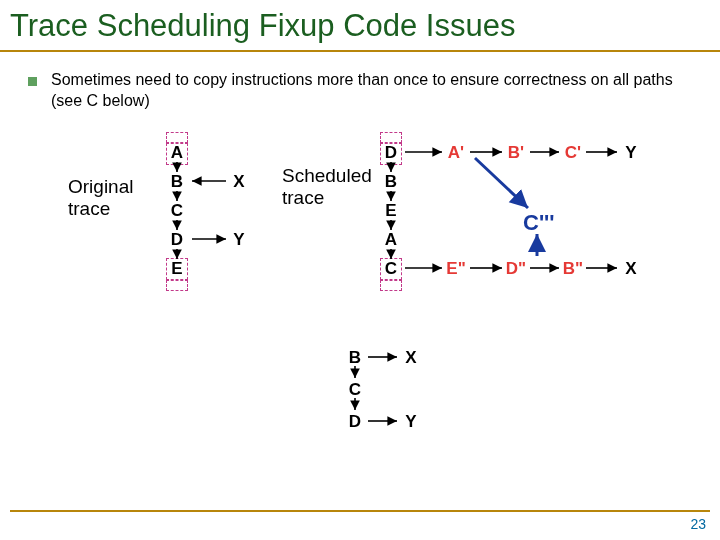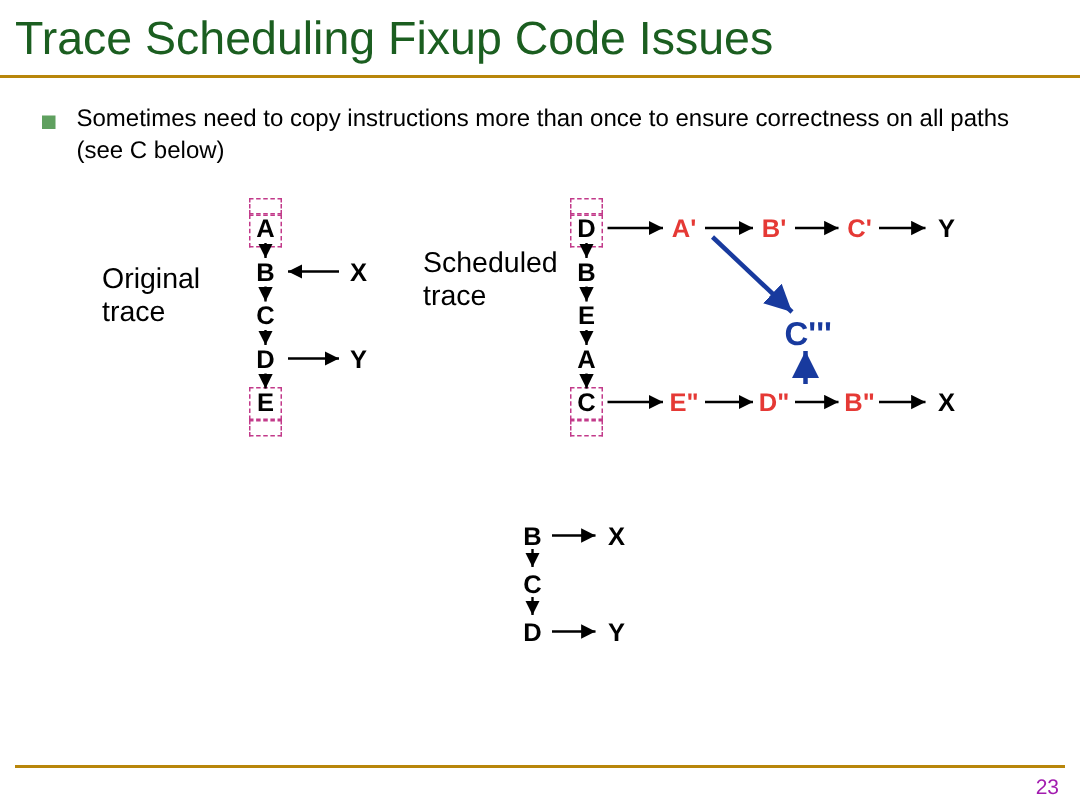--- a/index.html
+++ b/index.html
@@ -83,21 +83,21 @@
     bottom: 28px;
     left: 10px;
     right: 10px;
     border-top: 2px solid #b8860b;
   }
   .page-num {
     position: absolute;
     bottom: 8px;
     right: 14px;
     font-size: 14px;
-    color: #a21caf;
+    color: #0369a1;
   }
   svg.arrows {
     position: absolute;
     top: 0; left: 0;
     width: 720px;
     height: 330px;
     pointer-events: none;
   }
 </style>
 </head>

